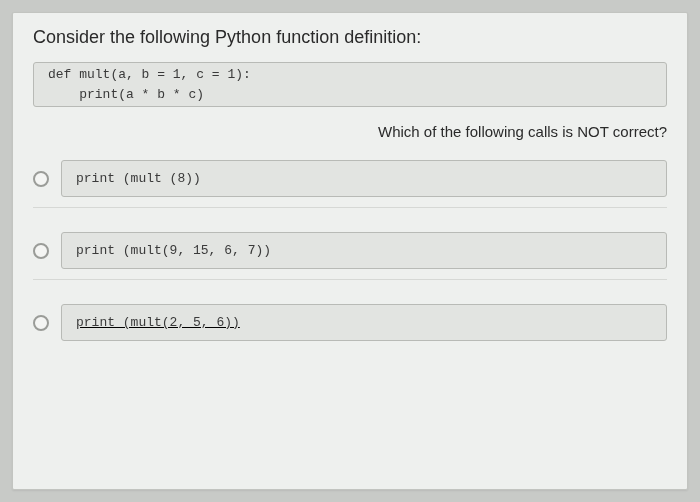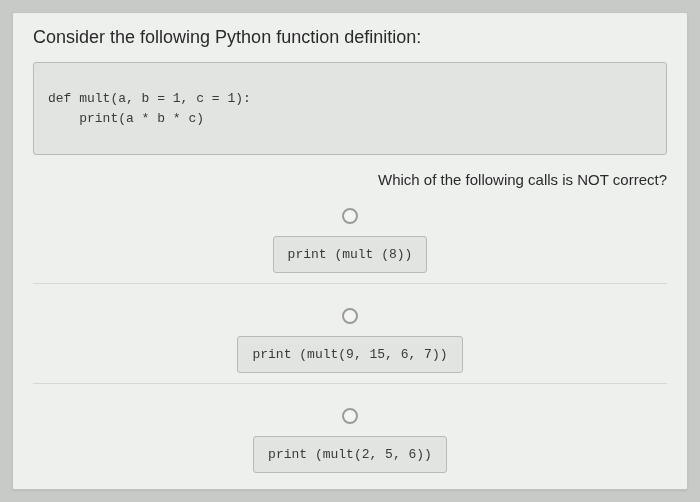--- a/index.html
+++ b/index.html
@@ -19,21 +19,21 @@
   }
   .question-text {
     font-size: 18px;
     color: #2a2a2a;
     margin-bottom: 14px;
   }
   .code-block {
     background: #e2e4e1;
     border: 1px solid #b8bab6;
     border-radius: 3px;
-    padding: 26px 14px;
+    padding: 2px 14px;
     font-family: "Courier New", Courier, monospace;
     font-size: 13px;
     color: #3a3a3a;
     line-height: 1.5;
     white-space: pre;
     margin-bottom: 16px;
   }
   .subquestion {
     font-size: 15px;
     color: #2a2a2a;
@@ -41,23 +41,22 @@
     text-align: right;
   }
   .options { }
   .option-row {
     display: flex;
     align-items: center;
     gap: 12px;
     margin-bottom: 24px;
     border-bottom: 1px solid #d6d8d5;
     padding-bottom: 10px;
-    flex-direction: column;
   }
-  .option-row:last-child { border-bottom: none; margin-bottom: 0; padding-bottom: 0; }
+  .option-row:last-child { border-bottom: none; margin-bottom: 0; padding-bottom: 0; text-decoration: underline; }
   .radio {
     width: 16px;
     height: 16px;
     border: 2px solid #9a9c98;
     border-radius: 50%;
     background: #f4f5f3;
     flex-shrink: 0;
   }
   .option-code {
     flex: 1;

